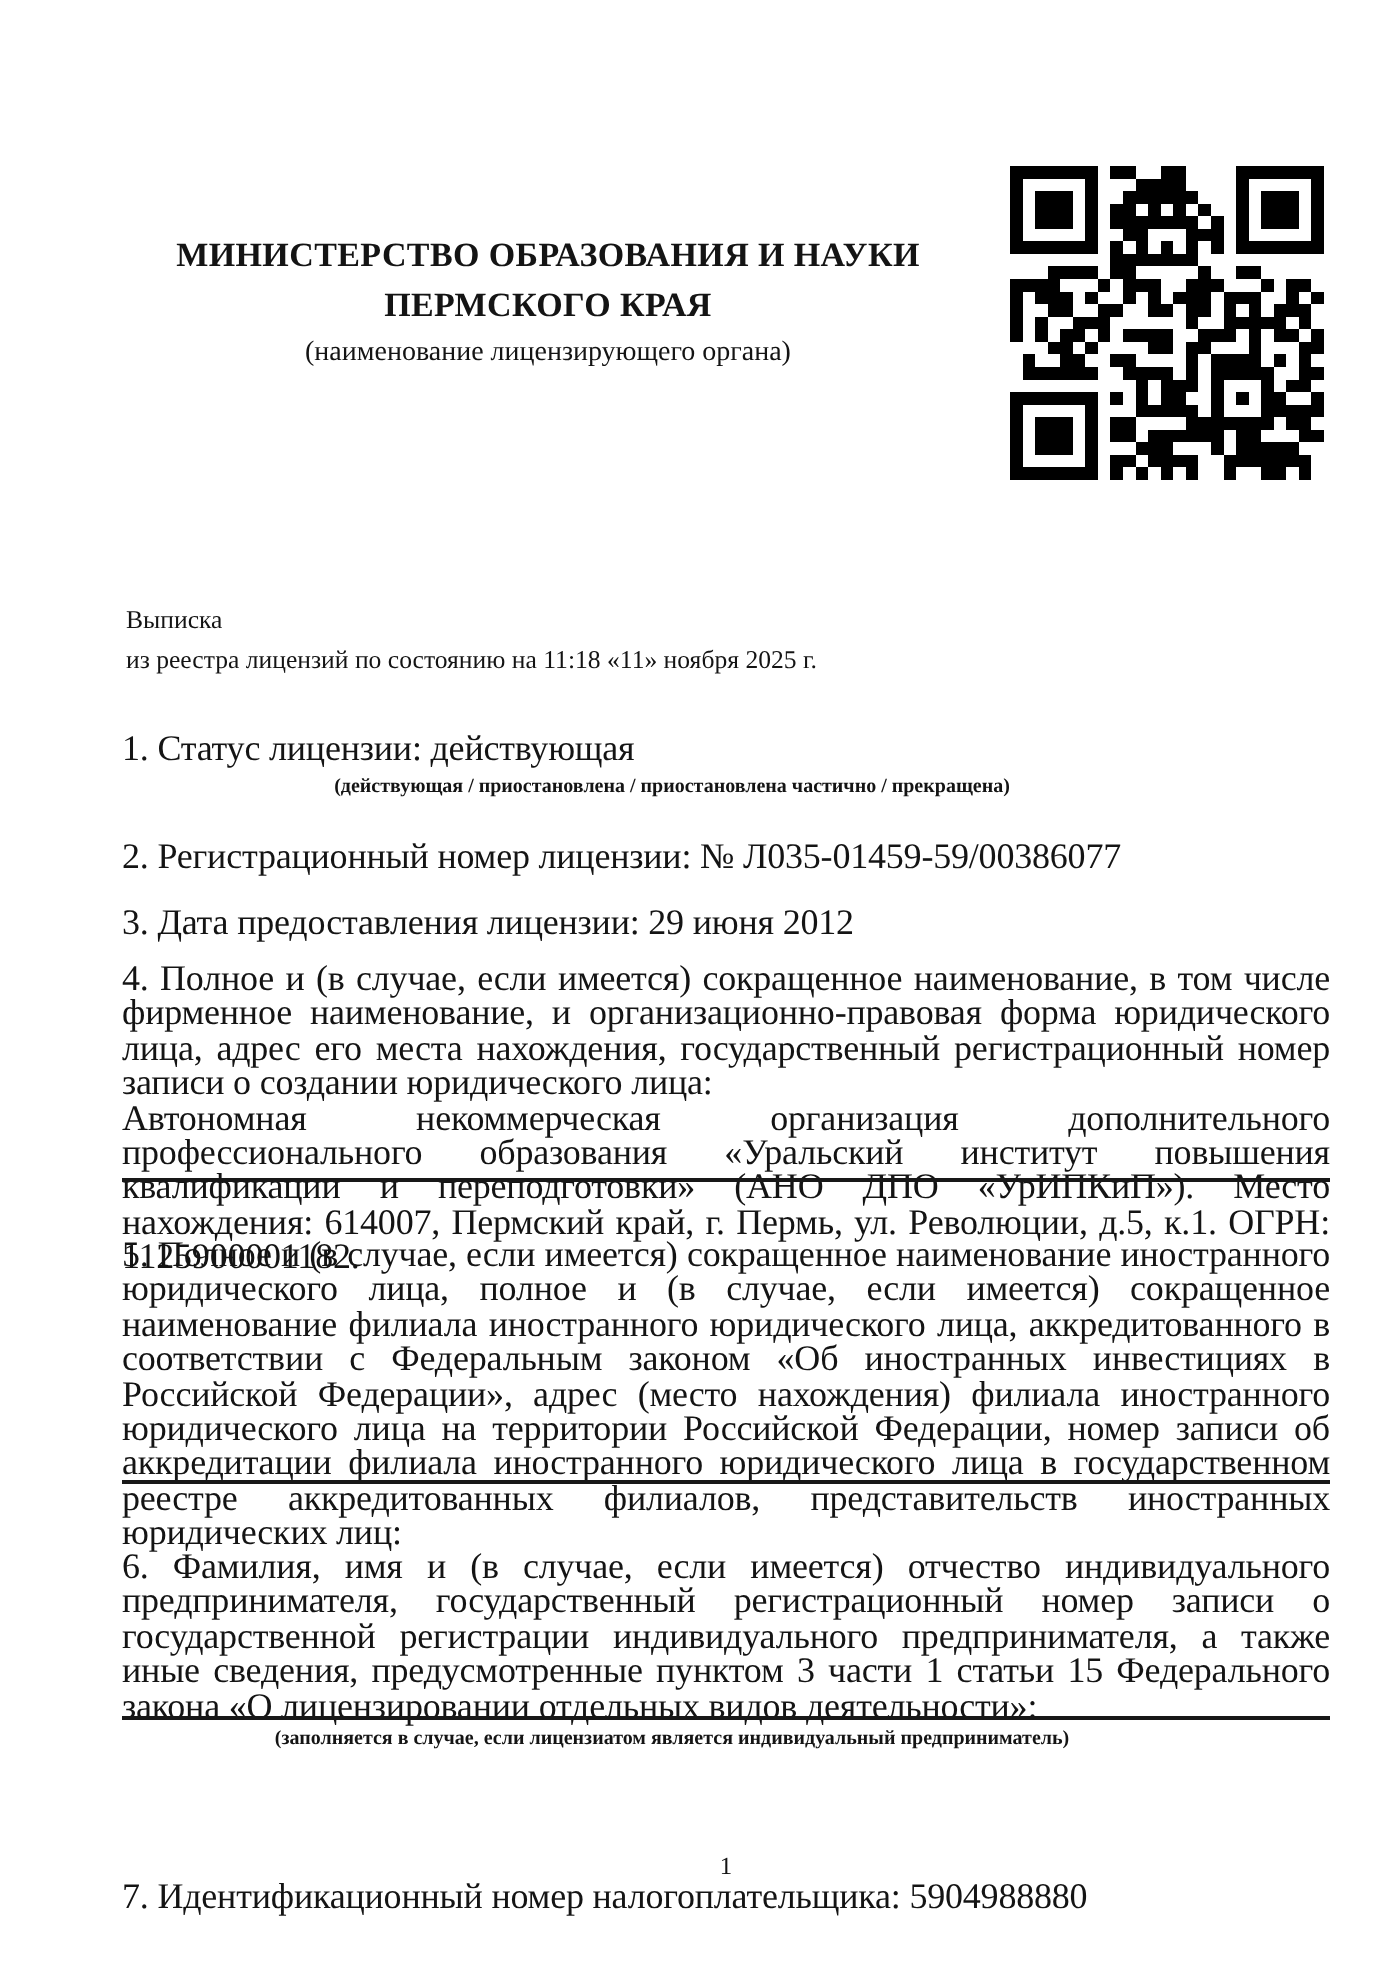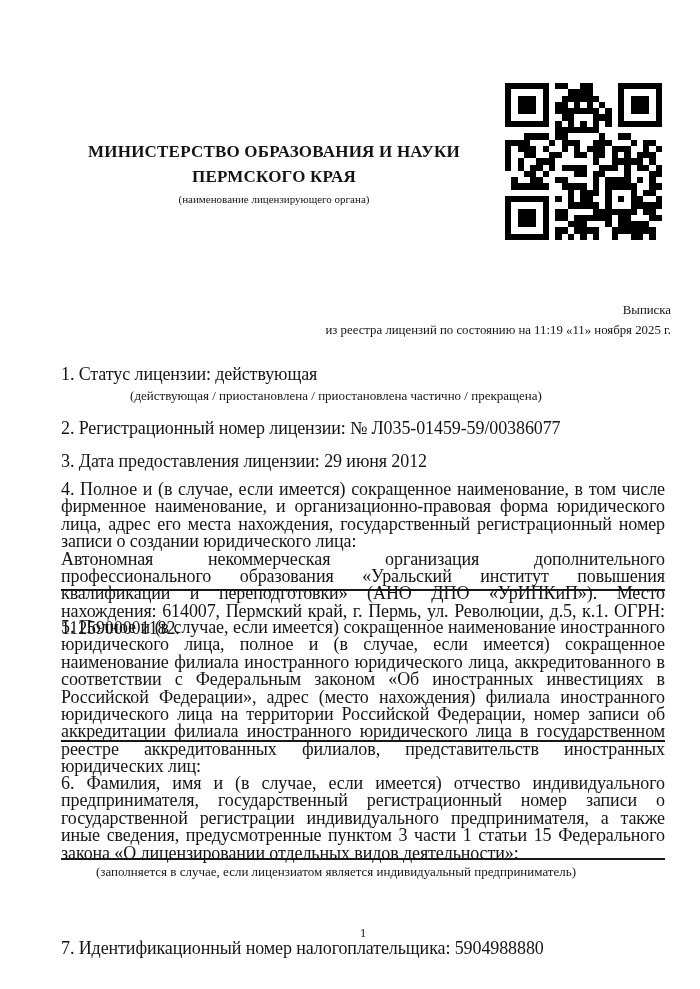--- a/index.html
+++ b/index.html
@@ -8,61 +8,62 @@
     width: 700px;
     height: 989px;
     background: #ffffff;
     font-family: "Liberation Serif", serif;
     color: #141414;
     overflow: hidden;
   }
   .abs { position: absolute; left: 61px; width: 604px; }
 
   .org {
-    left: 66px; top: 140px; width: 416px;
+    left: 66px; top: 116px; width: 416px;
     text-align: center;
   }
   .org-name {
     font-weight: bold;
     font-size: 17px;
     line-height: 24.5px;
     letter-spacing: 0.2px;
   }
   .org-caption {
-    font-size: 11px;
+    font-size: 14px;
     margin-top: 4px;
   }
 
   .qr-wrap {
     left: 505px; top: 83px;
     width: 157px; height: 157px;
   }
   .qr-wrap svg { display: block; }
 
   .title {
     top: 300px;
     left: 63px; width: 608px;
-    text-align: right;
+    text-align: left;
     font-size: 12.8px;
     line-height: 20px;
   }
 
   .field {
     font-size: 18px;
     line-height: 17.4px;
     letter-spacing: -0.1px;
   }
   .para { text-align: justify; }
   .para > div { text-align: justify; }
 
   .note {
-    font-size: 13px;
+    font-size: 10px;
     text-align: center;
     padding-right: 54px;
     box-sizing: border-box;
+    font-weight: bold;
   }
 
   .rule {
     border-top: 2px solid #181818;
     height: 0;
   }
 
   .pagenum {
     top: 926px;
     text-align: center;
@@ -423,21 +424,21 @@
         <rect x="14" y="24" width="1" height="1"></rect>
         <rect x="17" y="24" width="1" height="1"></rect>
         <rect x="20" y="24" width="1" height="1"></rect>
         <rect x="21" y="24" width="1" height="1"></rect>
         <rect x="23" y="24" width="1" height="1"></rect>
       </svg>
     </div>
 
   <div class="abs title">
     <div>Выписка</div>
-    <div>из реестра лицензий по состоянию на 11:19 «11» ноября 2025 г.</div>
+    <div>из реестра лицензий по состоянию на 11:18 «11» ноября 2025 г.</div>
   </div>
 
   <div class="abs field" style="top:366px">1. Статус лицензии: действующая</div>
   <div class="abs note" style="top:388px">(действующая / приостановлена / приостановлена частично / прекращена)</div>
 
   <div class="abs field" style="top:420px">2. Регистрационный номер лицензии: № Л035-01459-59/00386077</div>
 
   <div class="abs field" style="top:453px">3. Дата предоставления лицензии: 29 июня 2012</div>
 
   <div class="abs field para" style="top:481px">

